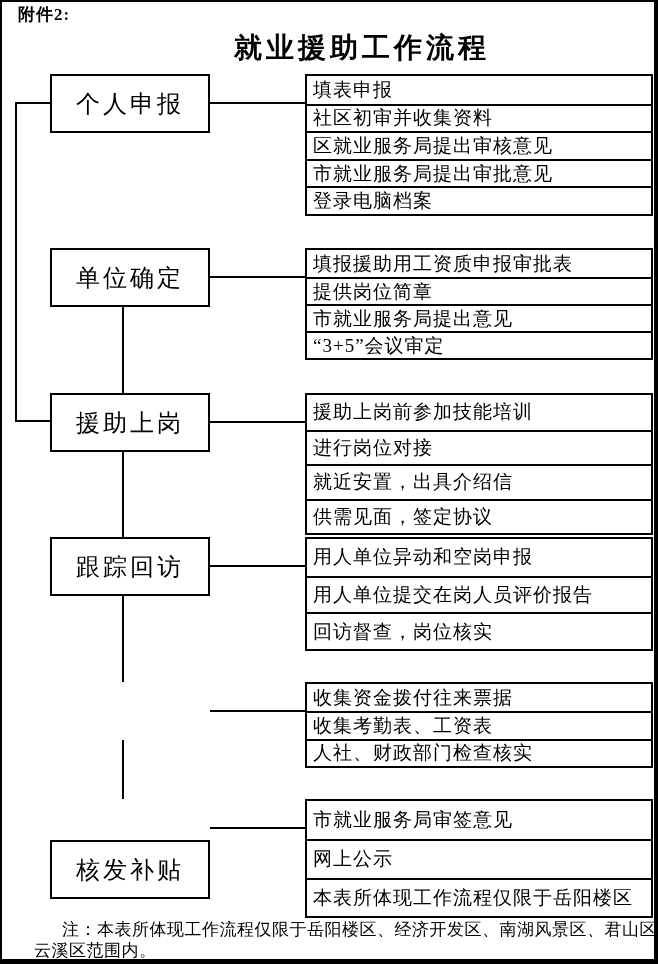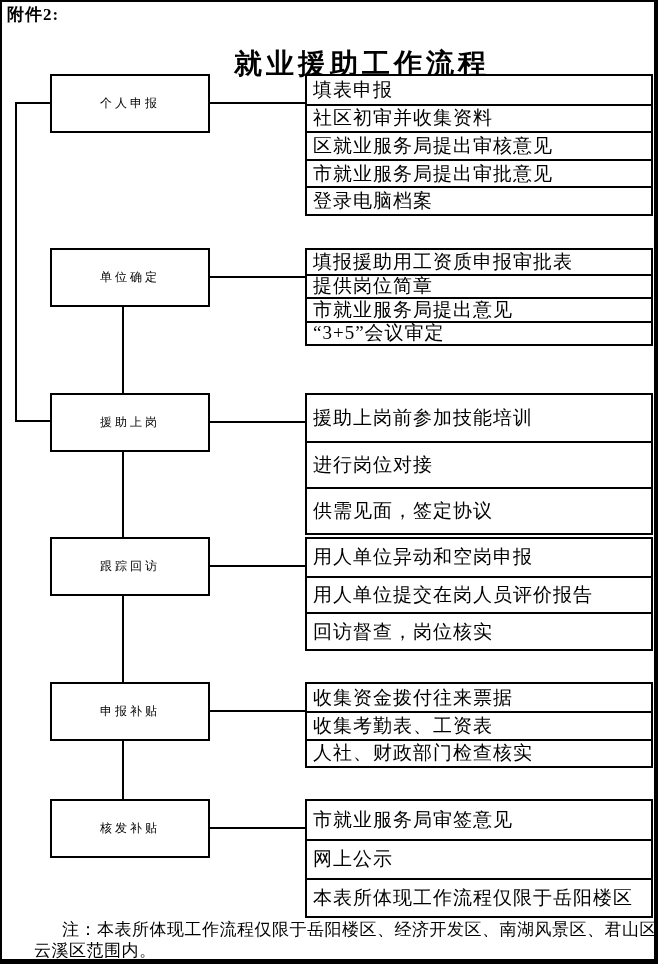--- a/index.html
+++ b/index.html
@@ -13,35 +13,34 @@
   }
   .page-border{
     position:absolute;inset:0;
     border-left:2px solid #000;
     border-top:2px solid #000;
     border-right:4px solid #000;
     border-bottom:5px solid #000;
     pointer-events:none;
   }
   .attach-label{
-    position:absolute;left:7px;top:3px;
+    position:absolute;left:18px;top:3px;
     font-size:17px;font-weight:bold;letter-spacing:1px;
     white-space:nowrap;
   }
   .doc-title{
     position:absolute;left:234px;top:29px;
     font-size:28px;font-weight:bold;letter-spacing:4px;
     white-space:nowrap;
-    margin-top:16px;
   }
   .step-box{
     position:absolute;left:50px;width:160px;height:59px;
     box-sizing:border-box;border:2px solid #000;
     display:flex;align-items:center;justify-content:center;
-    font-size:12px;letter-spacing:3px;
+    font-size:24px;letter-spacing:3px;
     background:#fff;
   }
   .item-col{
     position:absolute;left:305px;width:348px;
     box-sizing:border-box;border:2px solid #000;
     display:grid;grid-auto-rows:1fr;
     background:#fff;
   }
   .item-row{
     display:flex;align-items:center;
@@ -76,58 +75,56 @@
     <div class="item-row">社区初审并收集资料</div>
     <div class="item-row">区就业服务局提出审核意见</div>
     <div class="item-row">市就业服务局提出审批意见</div>
     <div class="item-row">登录电脑档案</div>
   </div>
 
   <div class="step-box" style="top:248px">
     <span>单位确定</span>
   </div>
   <div class="h-line" style="top:276px"></div>
-  <div class="item-col" style="top:248px;height:98px">
+  <div class="item-col" style="top:248px;height:112px">
     <div class="item-row">填报援助用工资质申报审批表</div>
     <div class="item-row">提供岗位简章</div>
     <div class="item-row">市就业服务局提出意见</div>
     <div class="item-row">“3+5”会议审定</div>
   </div>
 
   <div class="step-box" style="top:393px">
     <span>援助上岗</span>
   </div>
   <div class="h-line" style="top:421px"></div>
   <div class="item-col" style="top:393px;height:142px">
     <div class="item-row">援助上岗前参加技能培训</div>
     <div class="item-row">进行岗位对接</div>
+    <div class="item-row">就近安置，出具介绍信</div>
     <div class="item-row">供需见面，签定协议</div>
   </div>
 
   <div class="step-box" style="top:537px">
     <span>跟踪回访</span>
   </div>
   <div class="h-line" style="top:565px"></div>
   <div class="item-col" style="top:537px;height:114px">
     <div class="item-row">用人单位异动和空岗申报</div>
     <div class="item-row">用人单位提交在岗人员评价报告</div>
     <div class="item-row">回访督查，岗位核实</div>
   </div>
 
-  <div class="step-box" style="top:682px">
-    <span>申报补贴</span>
-  </div>
   <div class="h-line" style="top:710px"></div>
   <div class="item-col" style="top:682px;height:86px">
     <div class="item-row">收集资金拨付往来票据</div>
     <div class="item-row">收集考勤表、工资表</div>
     <div class="item-row">人社、财政部门检查核实</div>
   </div>
 
-  <div class="step-box" style="top:799px">
+  <div class="step-box" style="top:840px">
     <span>核发补贴</span>
   </div>
   <div class="h-line" style="top:827px"></div>
   <div class="item-col" style="top:799px;height:119px">
     <div class="item-row">市就业服务局审签意见</div>
     <div class="item-row">网上公示</div>
     <div class="item-row">本表所体现工作流程仅限于岳阳楼区</div>
   </div>
 
   <div class="v-line" style="top:306px;height:87px"></div>

